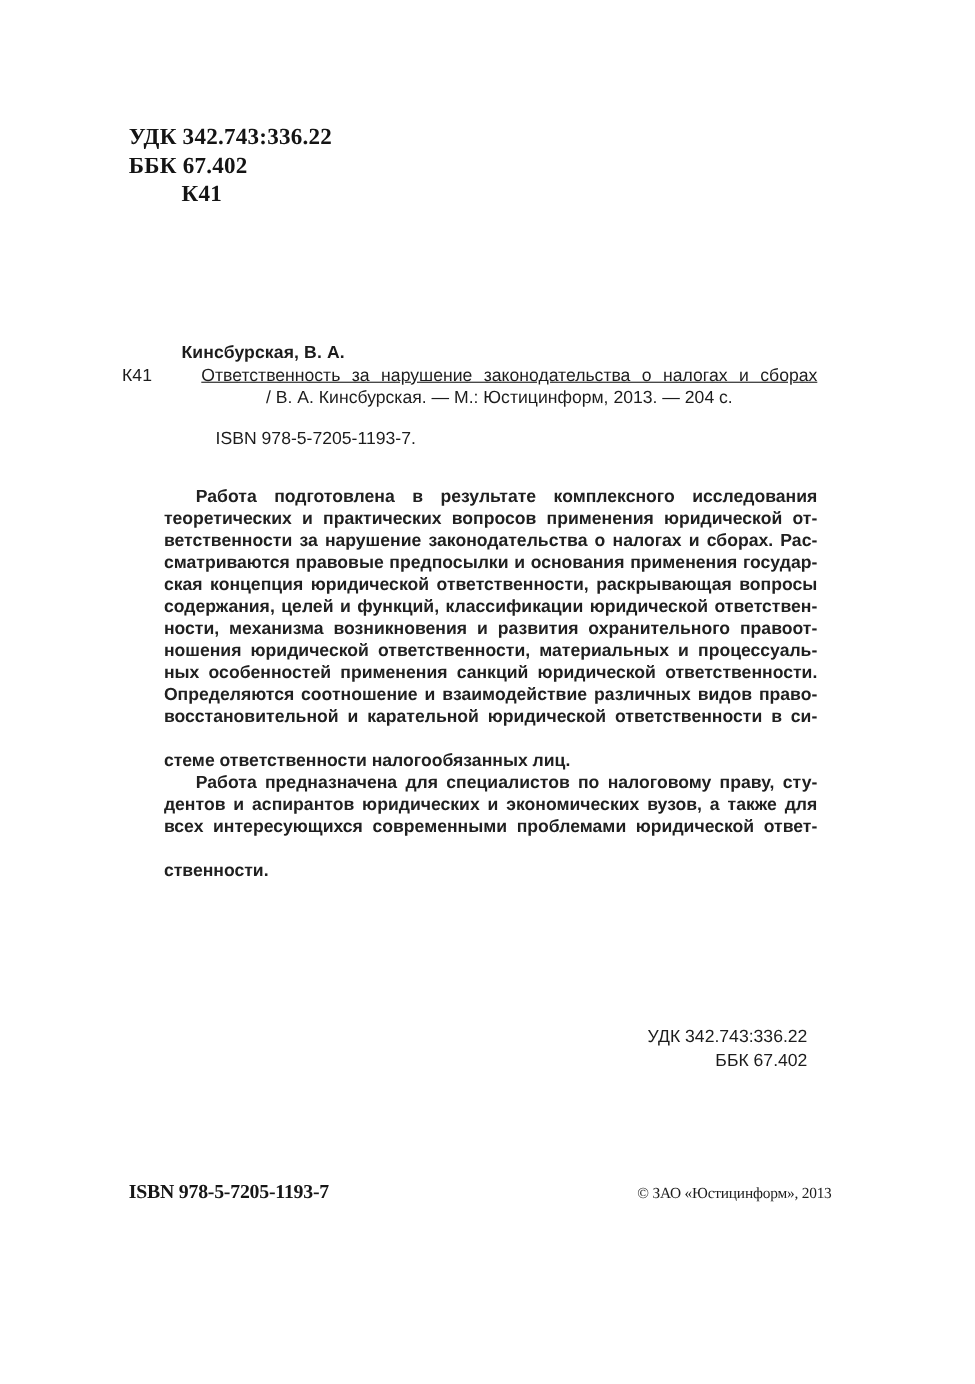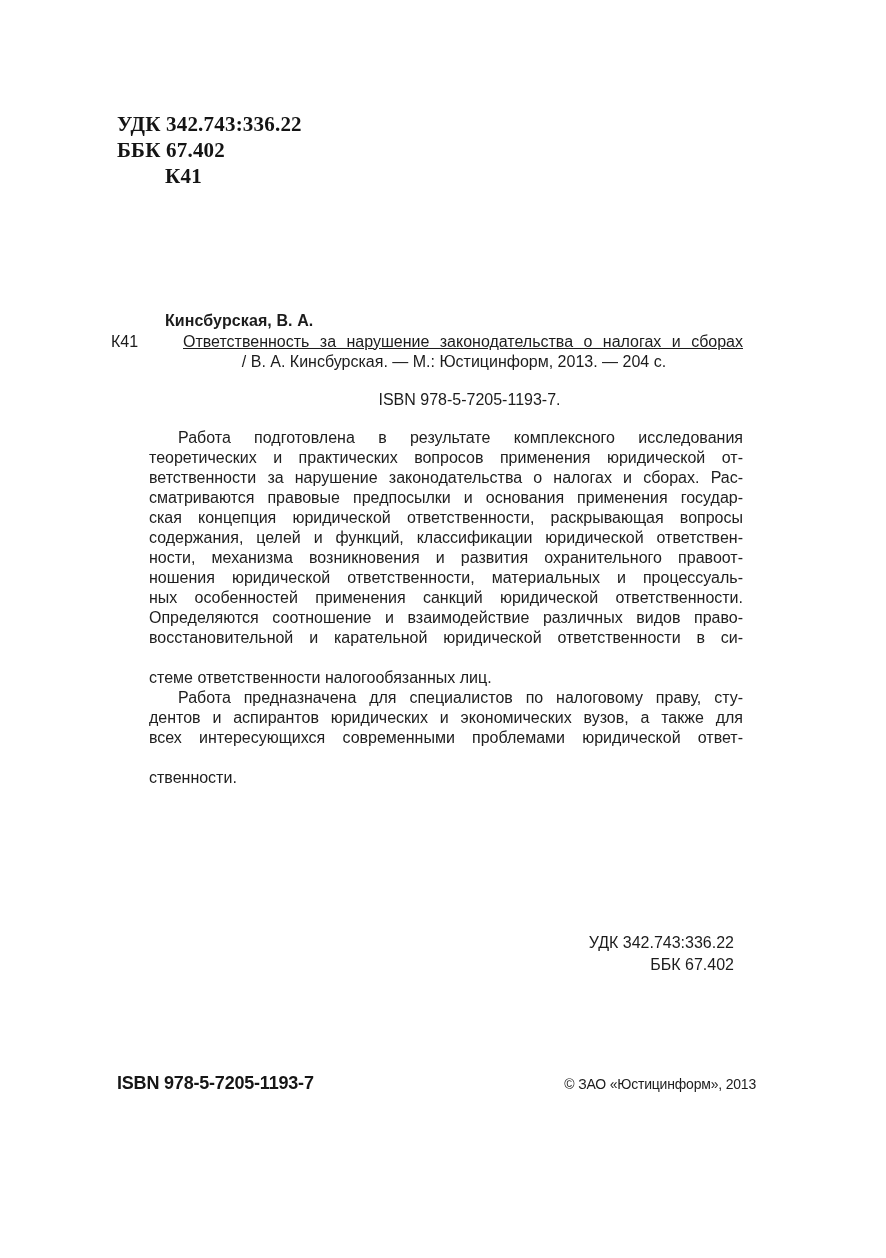--- a/index.html
+++ b/index.html
@@ -37,29 +37,30 @@
   .card-author { font-weight: bold; letter-spacing: 0.1px; }
   .card-entry { position: relative; }
   .entry-code { position: absolute; left: -54px; top: 0; }
   .card-title {
     text-indent: 18px;
     text-align: justify;
     text-align-last: justify;
     text-decoration: underline;
   }
   .card-imprint { text-align: center; }
-  .card-isbn { margin-top: 17px; padding-left: 31px; text-align: center; }
+  .card-isbn { margin-top: 17px; padding-left: 31px; }
 
   
   .annotation {
-    left: 149px; top: 428px;
+    left: 149px; top: 442px;
     width: 594px;
     font-size: 16px;
     line-height: 20px;
     color: #202020;
+    font-weight: bold;
   }
   .annotation .line {
     text-align: justify;
     text-align-last: justify;
   }
   .annotation .line.first { text-indent: 29px; }
   .annotation .line.last  { text-align-last: left; margin-top: 20px; }
 
   
   .bottom-codes {
@@ -69,20 +70,21 @@
     text-align: right;
     white-space: nowrap;
   }
 
   
   .footer {
     left: 117px; right: 130px; top: 1073px;
     display: flex;
     justify-content: space-between;
     align-items: baseline;
+    font-family: Liberation Serif, serif;
   }
   .footer-isbn {
     font-weight: bold;
     font-size: 18px;
     letter-spacing: -0.2px;
     color: #161616;
     white-space: nowrap;
   }
   .footer-copy {
     font-size: 14px;

